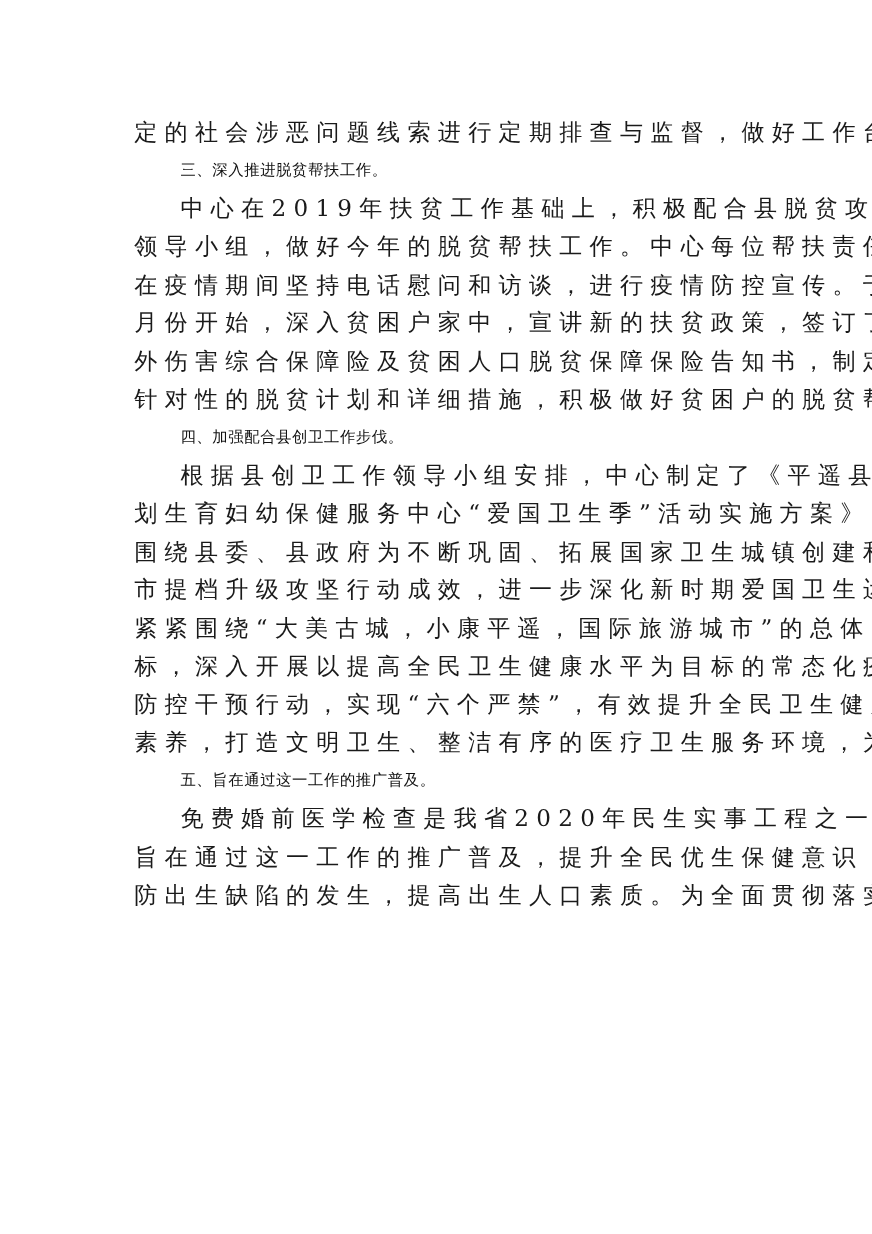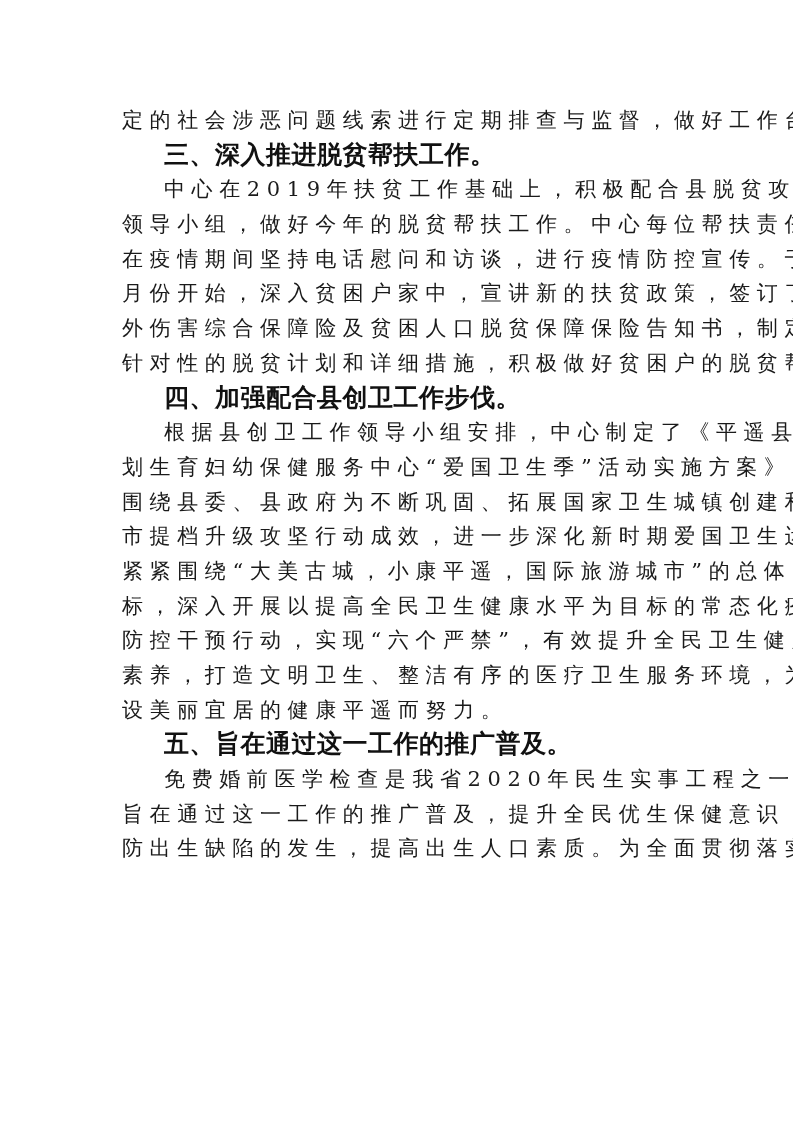--- a/index.html
+++ b/index.html
@@ -17,22 +17,22 @@
     .line {
       white-space: nowrap;
       letter-spacing: 6.6px;
       height: 34.7px;
     }
     .line.indent { padding-left: 42px; }
     .heading {
       white-space: nowrap;
       padding-left: 42px;
       font-family: "DejaVu Sans", "Liberation Sans", sans-serif;
-      font-weight: bold;
-      font-size: 25px;
+      font-weight: normal;
+      font-size: 14px;
       letter-spacing: 0.5px;
       height: 34.7px;
       color: #111;
     }
   </style>
 </head>
 <body>
 
 <div class="page">
 
@@ -55,21 +55,20 @@
 
   <div>
     <div class="line indent">根据县创卫工作领导小组安排，中心制定了《平遥县计</div>
     <div class="line">划生育妇幼保健服务中心“爱国卫生季”活动实施方案》，</div>
     <div class="line">围绕县委、县政府为不断巩固、拓展国家卫生城镇创建和城</div>
     <div class="line">市提档升级攻坚行动成效，进一步深化新时期爱国卫生运动，</div>
     <div class="line">紧紧围绕“大美古城，小康平遥，国际旅游城市”的总体目</div>
     <div class="line">标，深入开展以提高全民卫生健康水平为目标的常态化疫情</div>
     <div class="line">防控干预行动，实现“六个严禁”，有效提升全民卫生健康</div>
     <div class="line">素养，打造文明卫生、整洁有序的医疗卫生服务环境，为建</div>
-    <div class="line">设美丽宜居的健康平遥而努力。</div>
   </div>
 
   <div class="heading">五、旨在通过这一工作的推广普及。</div>
 
   <div>
     <div class="line indent">免费婚前医学检查是我省2020年民生实事工程之一，</div>
     <div class="line">旨在通过这一工作的推广普及，提升全民优生保健意识，预</div>
     <div class="line">防出生缺陷的发生，提高出生人口素质。为全面贯彻落实省</div>
   </div>
 

